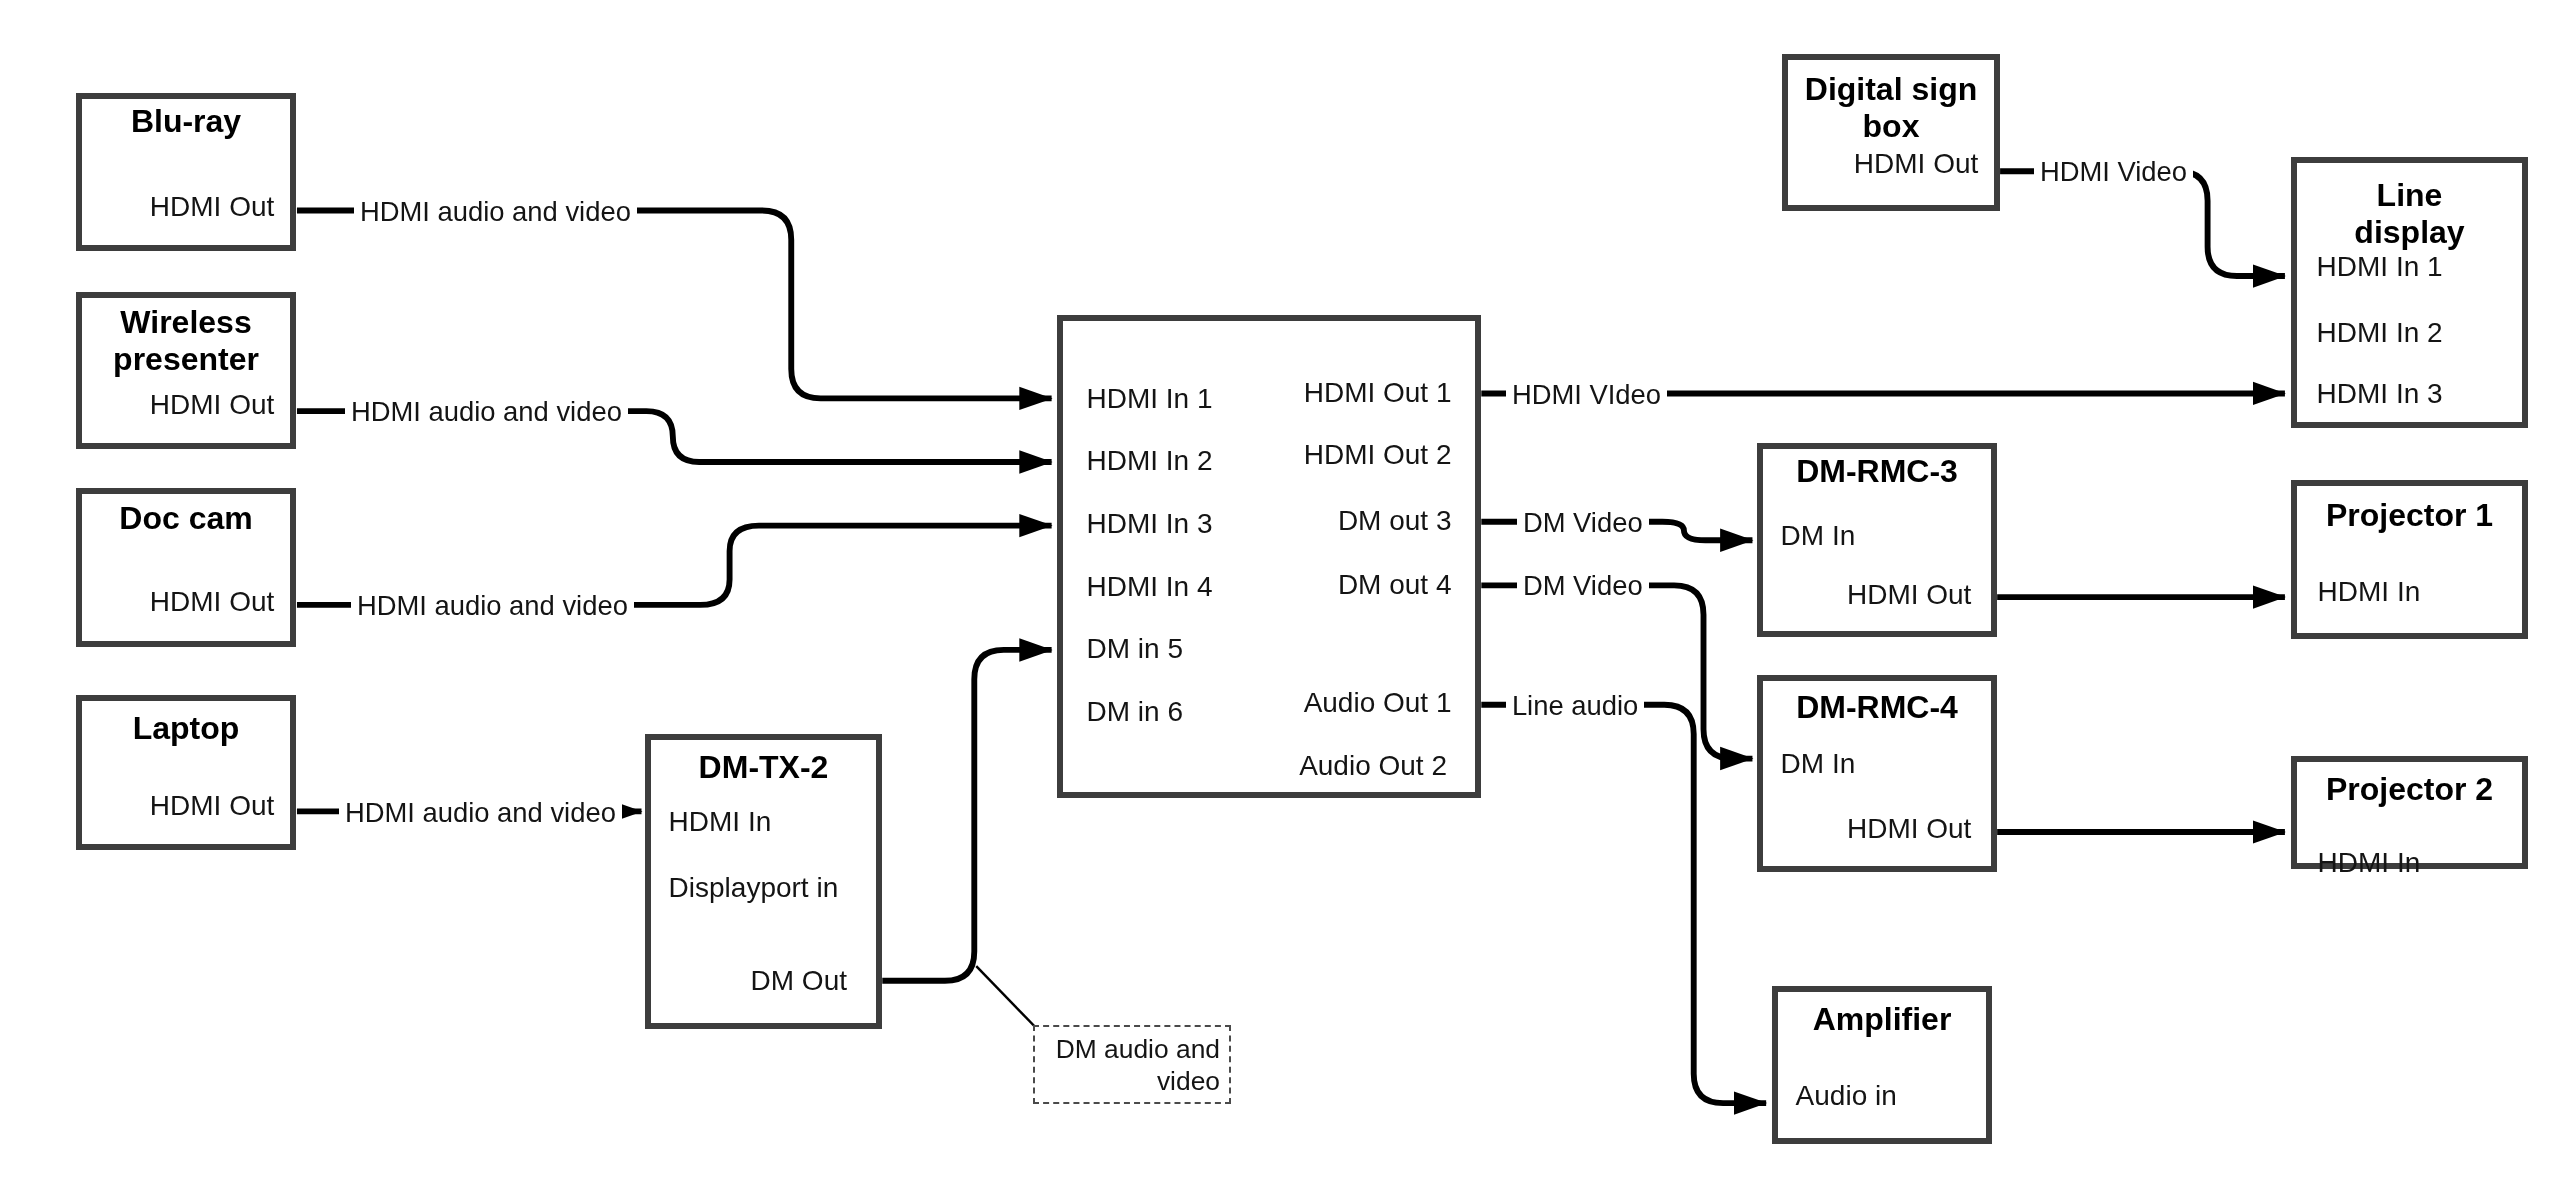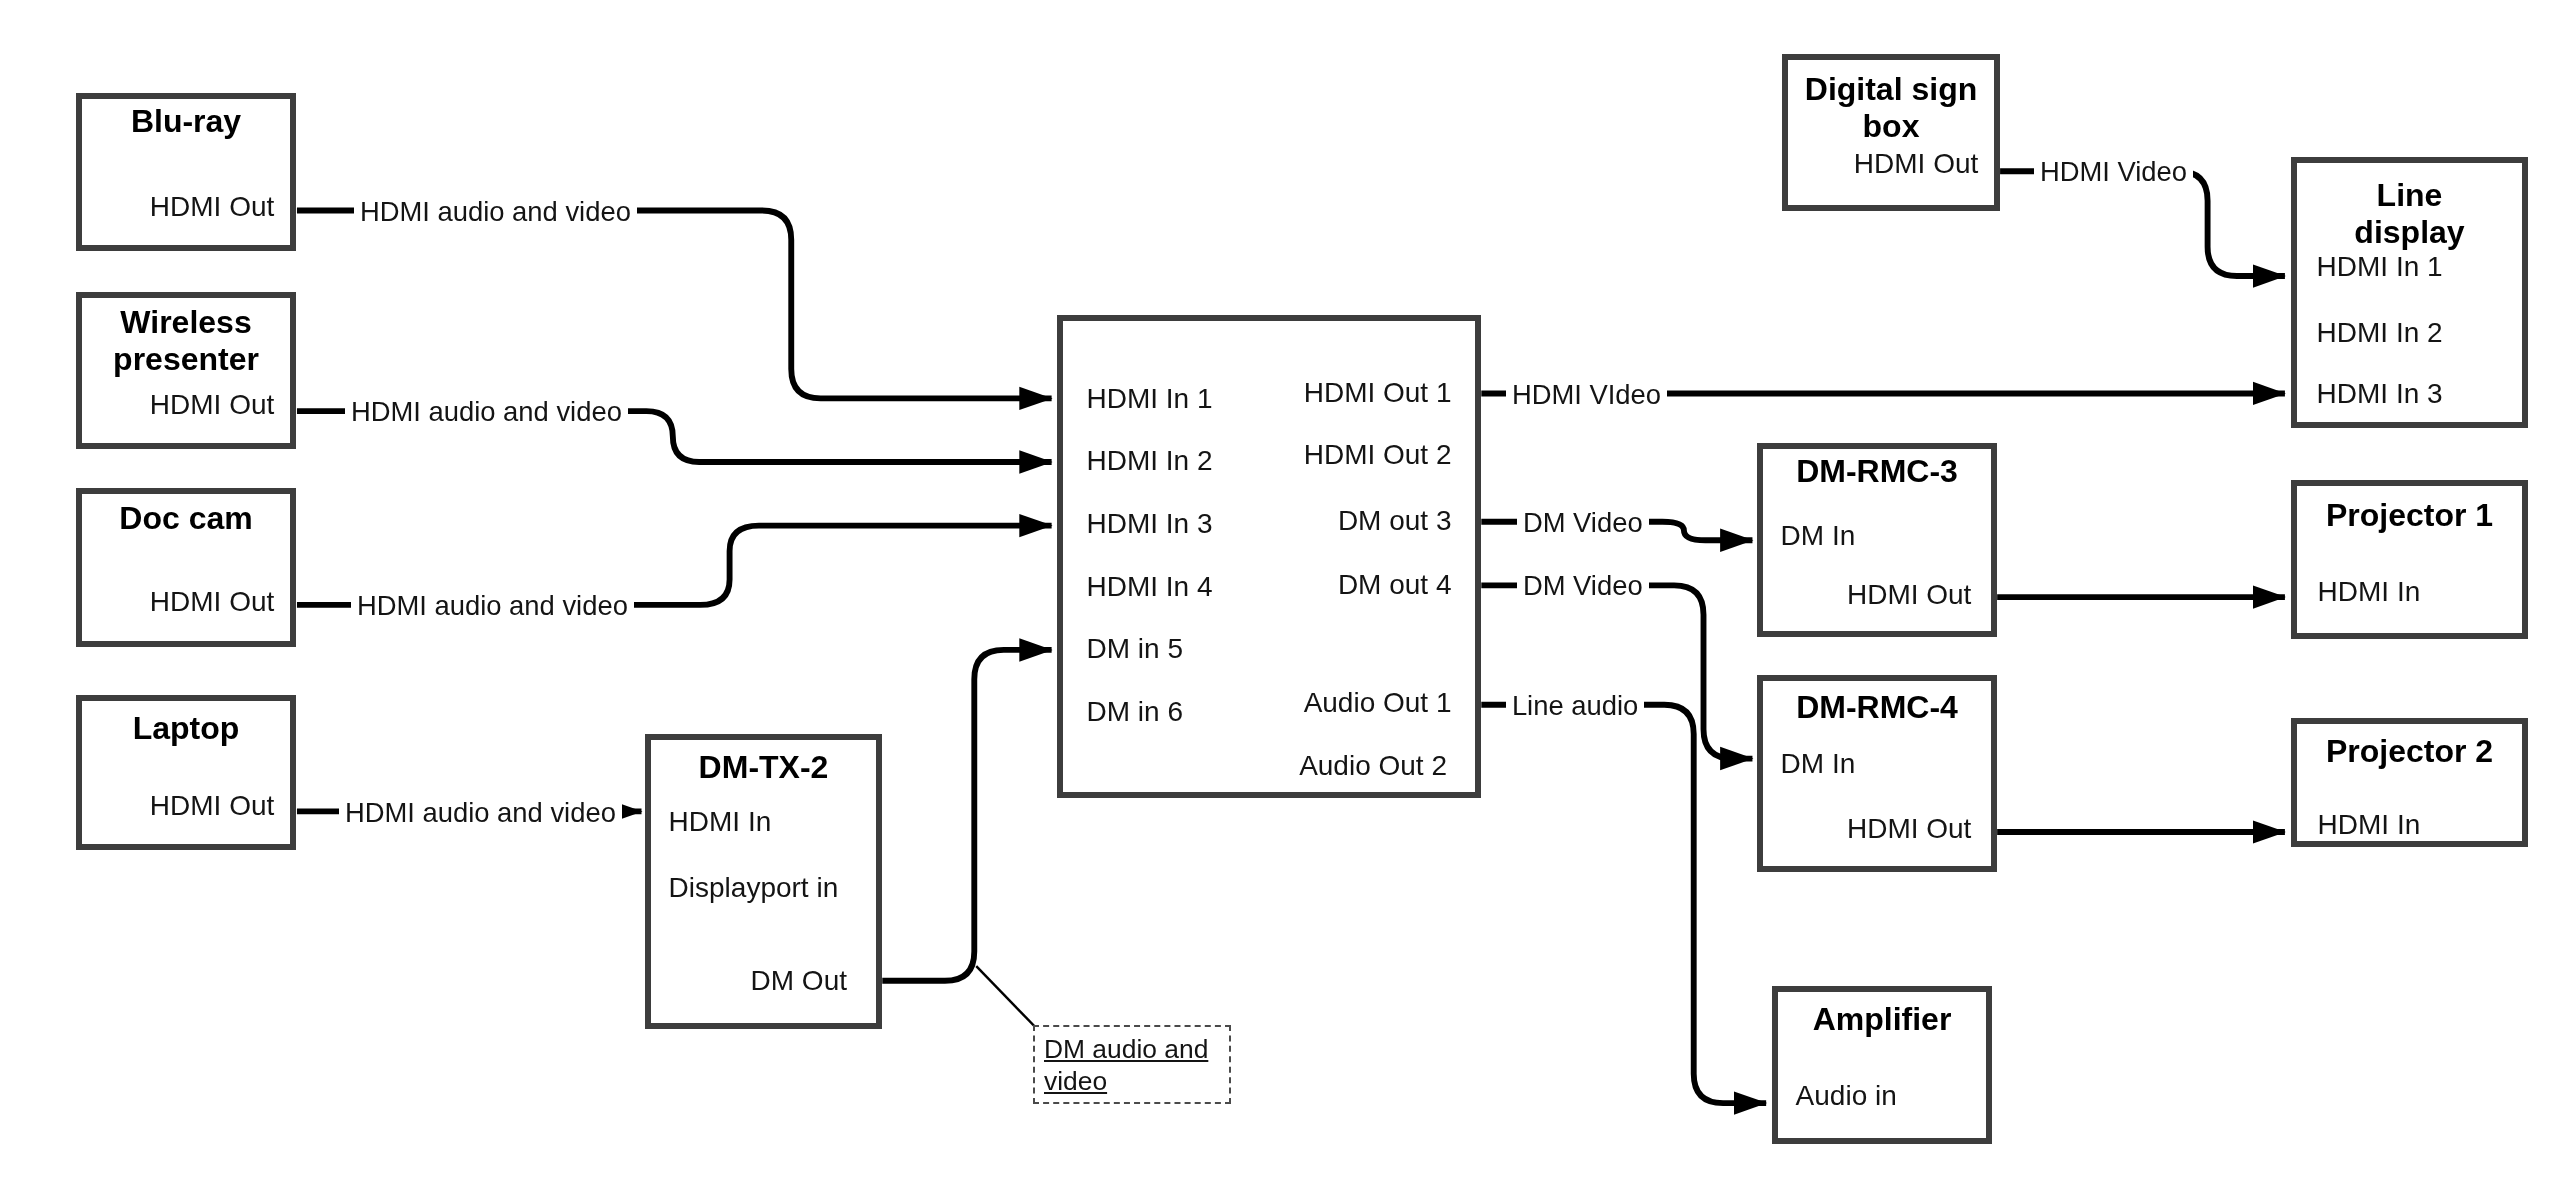--- a/index.html
+++ b/index.html
@@ -22,21 +22,21 @@
     white-space:nowrap;color:#141414;z-index:3;
   }
   .wlabel{
     position:absolute;transform:translateY(-50%);background:#ffffff;
     padding:0 5.9px;font-size:27.4px;line-height:33px;white-space:nowrap;
     color:#141414;z-index:4;
   }
   .note{
     position:absolute;box-sizing:border-box;background:#fff;
     border:2.9px dashed #4a4a4a;display:flex;align-items:center;justify-content:center;
-    text-align:left;font-size:26.4px;line-height:32px;color:#141414;z-index:3;text-decoration:underline;
+    text-align:right;font-size:26.4px;line-height:32px;color:#141414;z-index:3;
   }
   .note .note-text{width:176px;}
 </style>
 </head>
 <body>
 
 <div class="canvas">
 
   <svg class="wires" width="2576" height="1201" viewBox="0 0 2631 1227">
     <defs>
@@ -125,21 +125,21 @@
     <div class="title" style="margin-top:7.8px">DM-RMC-4</div>
     <span class="port" style="top:68px;left:17.6px">DM In</span>
     <span class="port" style="top:133px;right:19.6px">HDMI Out</span>
   </div>
 
   <div class="node" style="left:2291px;top:480px;width:237px;height:159px">
     <div class="title" style="margin-top:10.8px">Projector 1</div>
     <span class="port" style="top:91px;left:20.6px">HDMI In</span>
   </div>
 
-  <div class="node" style="left:2291px;top:718px;width:237px;height:129px">
+  <div class="node" style="left:2291px;top:756px;width:237px;height:113px">
     <div class="title" style="margin-top:8.8px">Projector 2</div>
     <span class="port" style="top:86px;left:20.6px">HDMI In</span>
   </div>
 
   <div class="node" style="left:1772px;top:986px;width:220px;height:158px">
     <div class="title" style="margin-top:8.8px">Amplifier</div>
     <span class="port" style="top:89px;left:17.6px">Audio in</span>
   </div>
 
   <div class="note" style="left:1033px;top:1025px;width:198px;height:79px">

